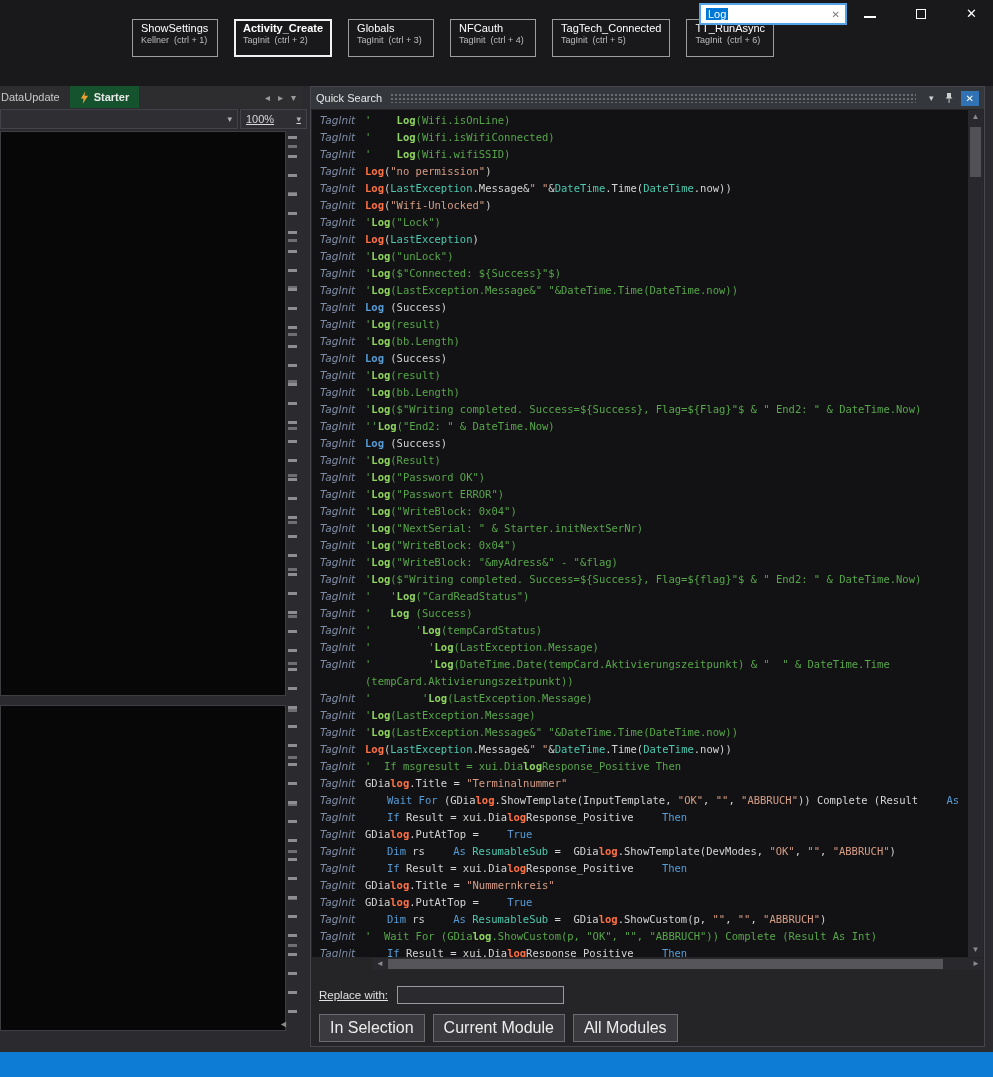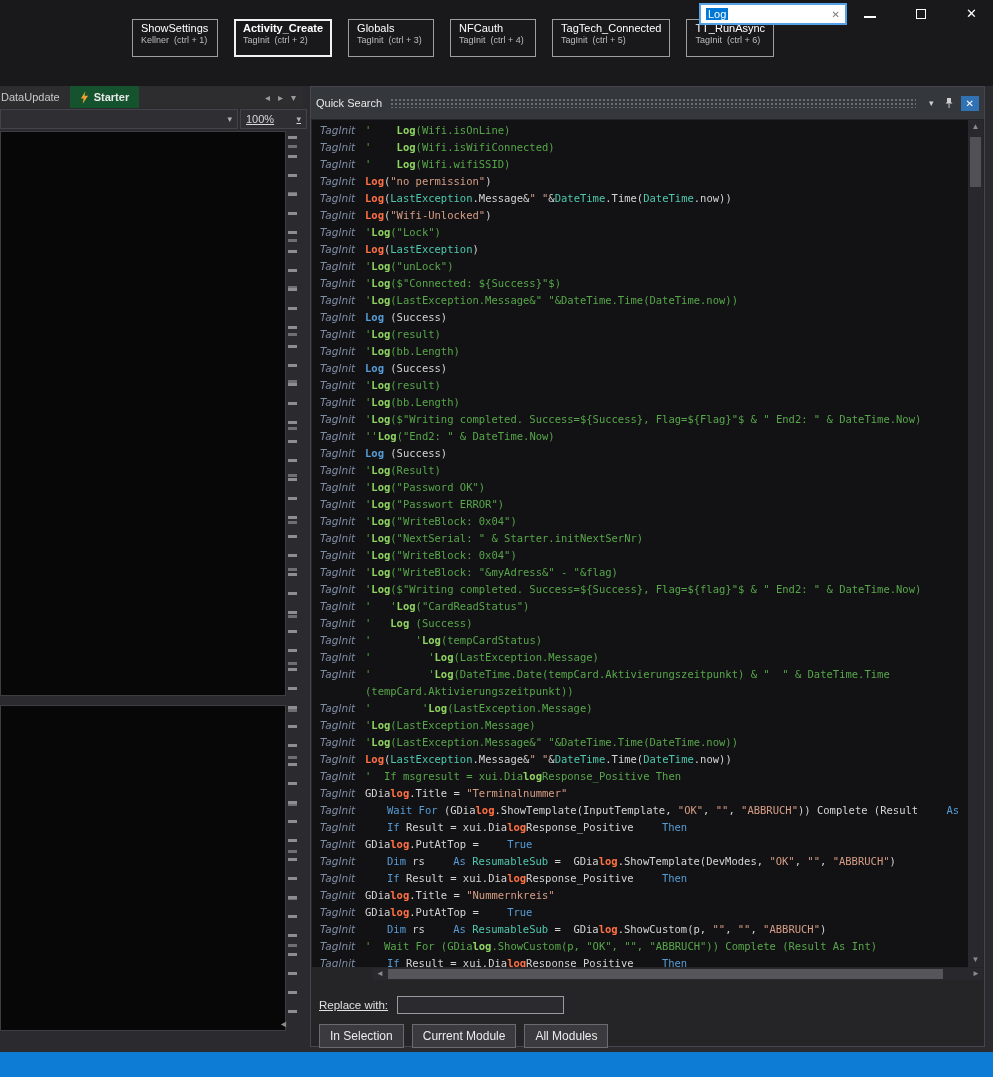--- a/index.html
+++ b/index.html
@@ -55,21 +55,21 @@
   .markers { position:absolute; left:288px; top:136px; width:9px; height:888px;
     background:
       repeating-linear-gradient(to bottom, #8e8e92 0 3px, transparent 3px 19px),
       repeating-linear-gradient(to bottom, transparent 0 9px, #6f6f73 9px 12px, transparent 12px 47px);
   }
   .mini-arrow { position:absolute; left:279px; top:1019px; color:#8a8a8a; font-size:9px; }
 
   
   .qs-panel { position:absolute; left:310px; top:86px; width:675px; height:961px;
     background:#252528; border:1px solid #46464c; display:flex; flex-direction:column; }
-  .qs-titlebar { height:32px; flex:none; background:#34383d; display:flex; align-items:center; padding:0 5px; }
+  .qs-titlebar { height:22px; flex:none; background:#34383d; display:flex; align-items:center; padding:0 5px; }
   .qs-title { color:#e8e8e8; font-size:11px; white-space:pre; }
   .qs-dots { flex:1; height:10px; margin:0 8px;
     background-image:radial-gradient(#6a6e74 1px, transparent 1.2px); background-size:4px 4px; }
   .qs-icon { color:#d0d0d0; font-size:9px; padding:2px 5px; display:inline-flex; align-items:center; }
   .qs-close { background:#3172b5; color:#ffffff; font-size:10px; padding:2px 5px; margin-left:2px; }
 
   .qs-results { position:relative; flex:none; height:847px; margin:1px 1px 0; background:#121214; overflow:hidden; }
   .qs-rows { position:absolute; inset:2px 15px 0 0; overflow:hidden; }
   .qs-row { display:flex; height:17px; line-height:17px; overflow:hidden; }
   .qs-module { flex:0 0 53px; padding-left:8px; font:italic 10.5px/17px "DejaVu Sans", sans-serif; color:#7f8da6; }
@@ -93,21 +93,21 @@
     line-height:12px; text-align:center; }
   .hs-left { left:0; } .hs-right { right:0; }
   .hs-thumb { position:absolute; left:15px; right:40px; top:1px; bottom:1px; background:#55555a; }
 
   .qs-replace { display:flex; align-items:center; gap:9px; padding:0 8px; margin-top:16px; flex:none; }
   .qs-replace label { color:#e0e0e0; font-size:11.5px;text-decoration:underline; }
   .qs-replace-input { width:167px; height:18px; background:#2b2b2f; border:1px solid #9a9a9e; color:#dddddd;
     font-size:11px; padding:0 3px; font-family:"Liberation Sans", sans-serif; }
 
   .qs-buttons { display:flex; gap:8px; padding:0 8px; margin-top:10px; flex:none; }
-  .qs-btn { background:#3a3a3f; border:1px solid #6a6a70; color:#ececec; font-size:12px; padding:4px 10px;
+  .qs-btn { background:#3a3a3f; border:1px solid #6a6a70; color:#ececec; font-size:16px; padding:4px 10px;
     font-family:"Liberation Sans", sans-serif; cursor:pointer; }
 
   .statusbar { position:absolute; left:0; right:0; bottom:0; height:25px; background:#0c7cd5; }
 </style>
 </head>
 <body>
 
 <div class="titlebar-band">
   <div class="switcher">
       <div class="sw-tab">

